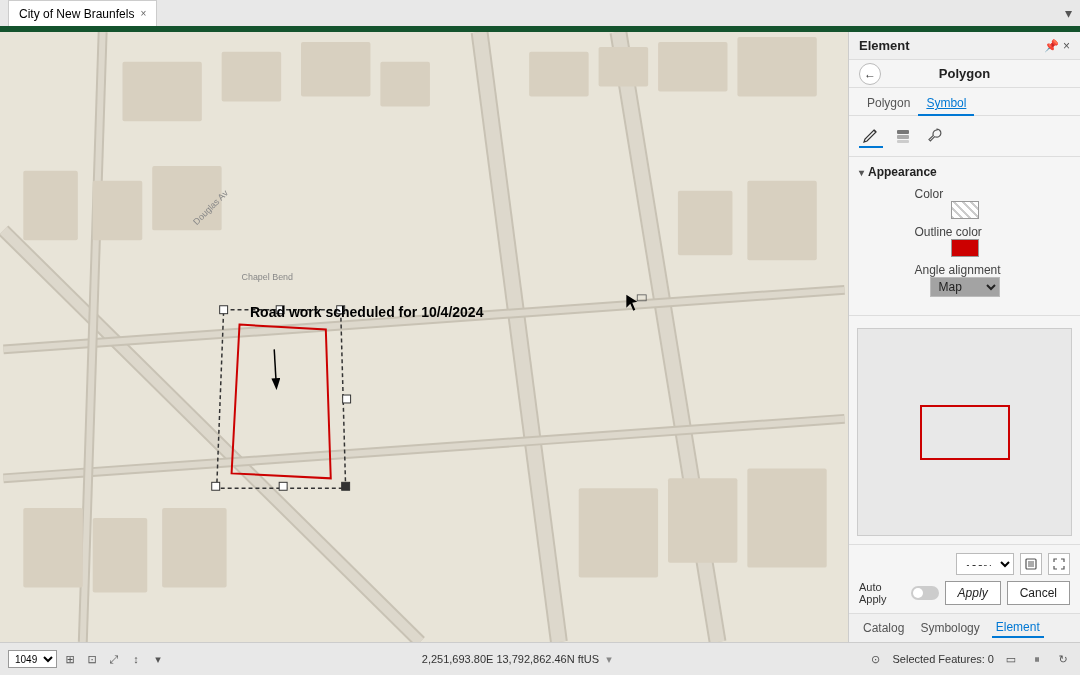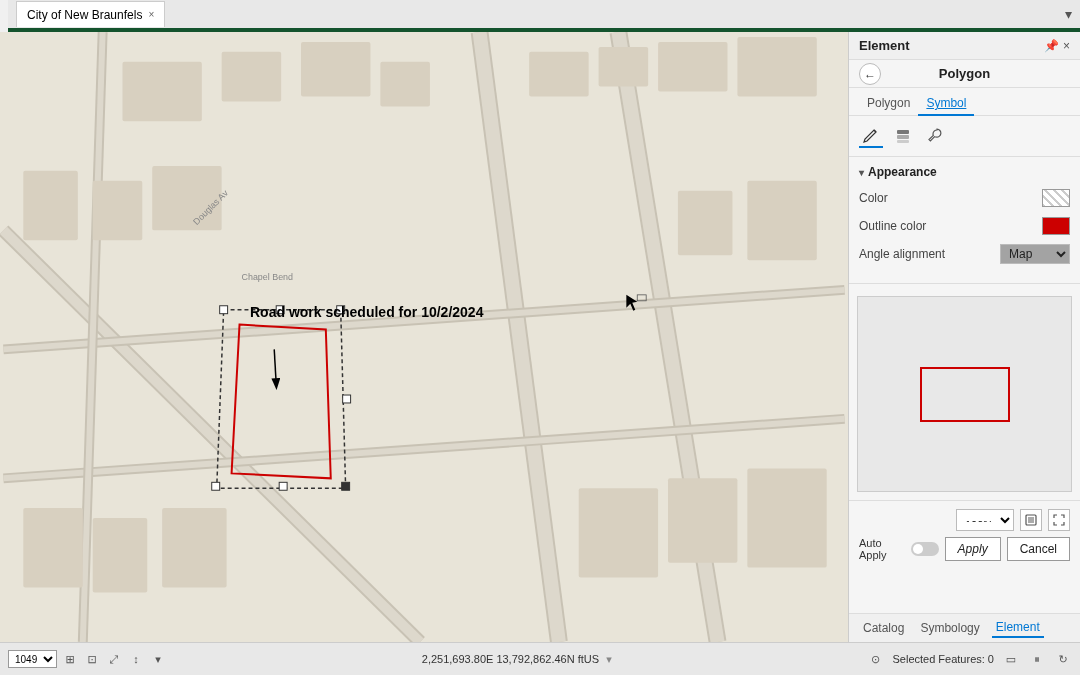--- a/index.html
+++ b/index.html
@@ -5,23 +5,22 @@
     * { box-sizing: border-box; margin: 0; padding: 0; }
     body { font-family: 'Segoe UI', Arial, sans-serif; font-size: 12px; background: #f0f0f0; width: 1080px; height: 675px; overflow: hidden; display: flex; flex-direction: column; }
 
     
     .title-bar {
       height: 32px;
       background: #e8e8e8;
       display: flex;
       align-items: center;
       padding: 8px 8px;
-      border-bottom: 4px solid #14532d;
+      border-bottom: 6px solid #14532d;
       flex-shrink: 0;
-      margin-left: 8px;
     }
     .title-tab {
       display: flex;
       align-items: center;
       gap: 6px;
       padding: 4px 10px;
       background: #fff;
       border: 1px solid #ccc;
       border-bottom: none;
       font-size: 12px;
@@ -237,20 +236,21 @@
     .panel-section-header .collapse-icon {
       font-size: 10px;
       color: #555;
     }
 
     .prop-row {
       display: flex;
       align-items: center;
       margin-bottom: 6px;
       min-height: 22px;
+      flex-direction: column;
     }
     .prop-label {
       width: 100px;
       font-size: 12px;
       color: #444;
       flex-shrink: 0;
     }
     .prop-value {
       flex: 1;
       display: flex;
@@ -404,21 +404,20 @@
     }
 
     
     .bottom-tab-bar {
       display: flex;
       align-items: center;
       padding: 4px 10px;
       border-top: 1px solid #ddd;
       background: #f0f0f0;
       gap: 8px;
-      margin-top: 44px;
     }
     .bottom-tab {
       font-size: 12px;
       color: #555;
       cursor: pointer;
       padding: 2px 4px;
     }
     .bottom-tab.active {
       color: #0078d4;
       border-bottom: 2px solid #0078d4;
@@ -504,21 +503,21 @@
         <marker id="arrowhead" markerWidth="8" markerHeight="6" refX="4" refY="3" orient="auto">
           <polygon points="0 0, 8 3, 0 6" fill="#000"></polygon>
         </marker>
       </defs>
 
       <polygon points="628,265 628,278 632,274 635,281 637,280 634,273 639,272" fill="#000"></polygon>
       <rect x="639" y="265" width="9" height="6" fill="none" stroke="#555" stroke-width="0.8"></rect>
     </svg>
 
     
-    <div class="map-annotation">Road work scheduled for 10/2/2024</div>
+    <div class="map-annotation">Road work scheduled for 10/4/2024</div>
   </div>
 
   <div class="right-panel">
 
     <div class="panel-title-bar">
       <span class="panel-title">Element</span>
       <div class="panel-title-controls">
         <span class="panel-title-icon">📌</span>
         <span class="panel-title-icon">×</span>
       </div>

